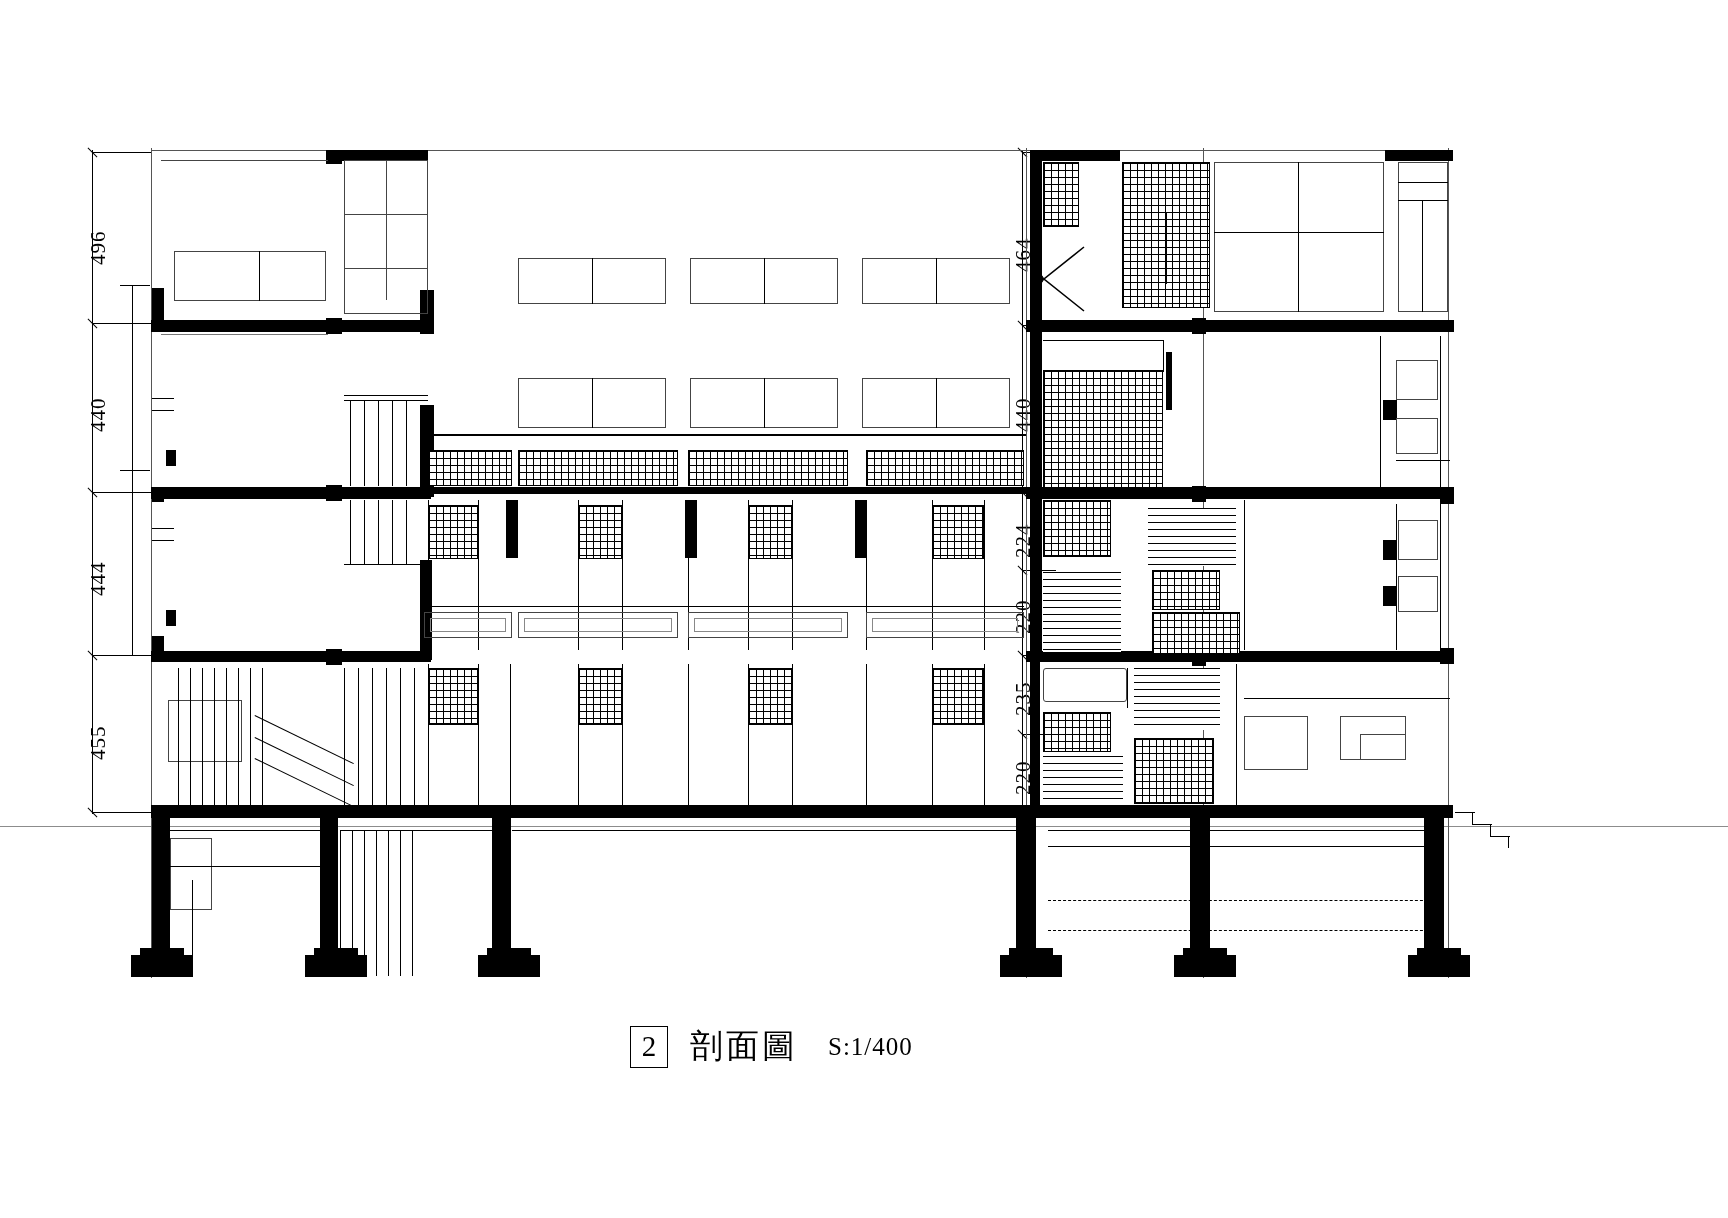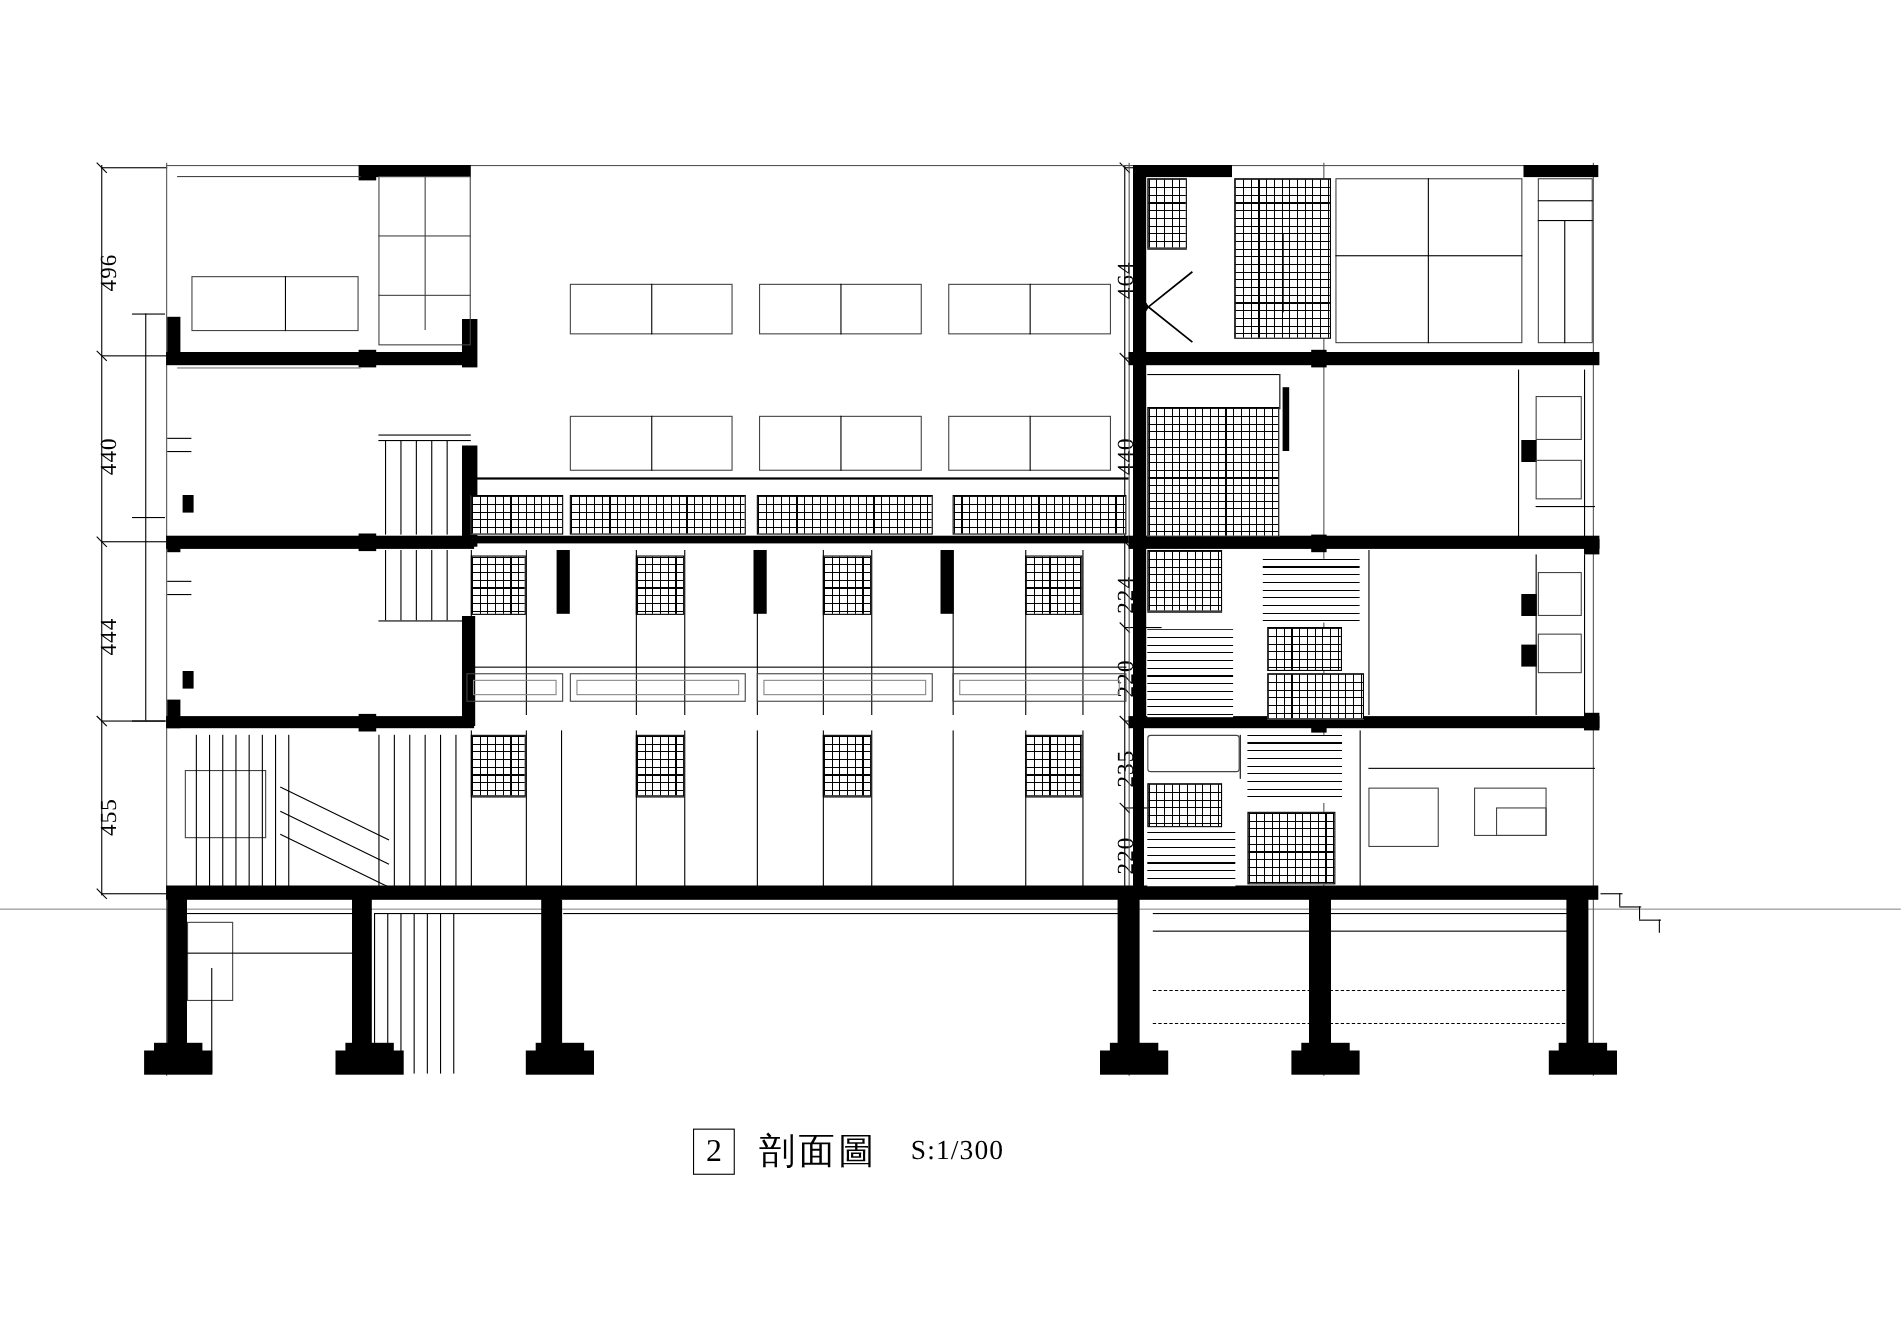--- a/index.html
+++ b/index.html
@@ -406,16 +406,16 @@
     <div class="ln" style="left:1472px;top:812px;width:1px;height:12px;"></div>
     <div class="ln" style="left:1472px;top:824px;width:20px;height:1px;"></div>
     <div class="ln" style="left:1490px;top:824px;width:1px;height:12px;"></div>
     <div class="ln" style="left:1490px;top:836px;width:20px;height:1px;"></div>
     <div class="ln" style="left:1508px;top:836px;width:1px;height:12px;"></div>
   </div>
 
   <div id="title">
     <div class="numbox">2</div>
     <div class="tname">剖面圖</div>
-    <div class="tscale">S:1/300</div>
+    <div class="tscale">S:1/400</div>
   </div>
 
 </div>
 
 </body></html>

